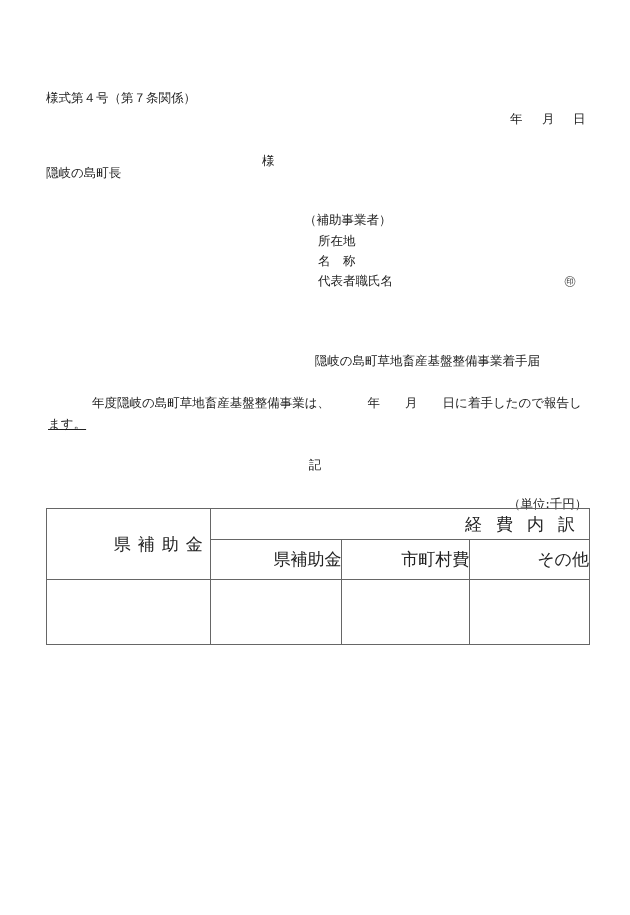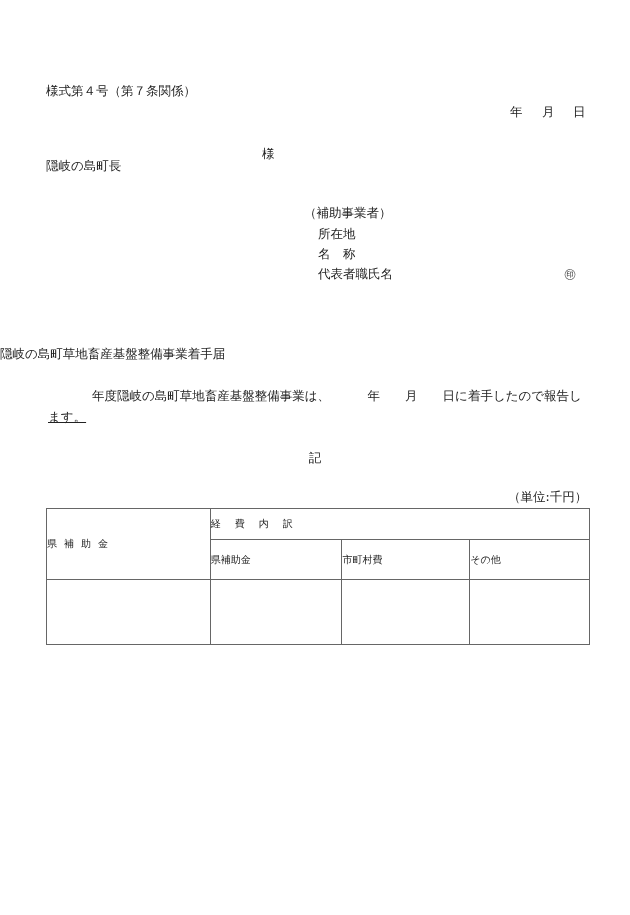--- a/index.html
+++ b/index.html
@@ -1,32 +1,32 @@
 <!DOCTYPE html>
 <html><head>
 <meta charset="utf-8">
 <style>
   html, body { margin: 0; padding: 0; background: #ffffff; }
   body { width: 630px; height: 915px; position: relative; overflow: hidden;
          font-family: "DejaVu Serif", "Liberation Serif", serif; color: #222; font-size: 12.5px; }
-  .abs { position: absolute; white-space: nowrap; line-height: 1; }
+  .abs { position: absolute; white-space: nowrap; line-height: 1; margin-top: 7px; }
   .form-no { left: 46px; top: 85px; }
   .date { top: 106px; }
   .addressee { left: 46px; top: 160px; }
   .sama { left: 262px; top: 148px; }
   .applicant-head { left: 304px; top: 207px; }
   .applicant-item { left: 318px; text-align: center; }
   .seal { left: 564px; top: 268px; font-size: 12px; }
-  .title { left: 0; width: 540px; text-align: left; top: 348px; }
+  .title { left: 0; width: 540px; text-align: right; top: 348px; }
   .body1 { left: 92px; top: 390px; }
   .body2 { left: 48px; top: 411px; text-decoration: underline; }
   .ki { left: 0; width: 630px; text-align: center; top: 452px; }
   .unit { left: 508px; top: 491px; }
   table.cost { position: absolute; left: 46px; top: 508px; width: 544px; border-collapse: collapse; }
-  table.cost td { border: 1.3px solid #666; text-align: left; padding: 0; font-size: 10px; }
+  table.cost td { border: 1.3px solid #666; text-align: right; padding: 0; font-size: 17px; }
   .tall-head { height: 70px; letter-spacing: 7px; }
   .breakdown { height: 30px; letter-spacing: 14px; }
   .sub { height: 38px; font-family: Liberation Mono, monospace; }
   .data { height: 64px; }
 </style>
 </head>
 <body>
 
 <div class="abs form-no">様式第４号（第７条関係）</div>
 

